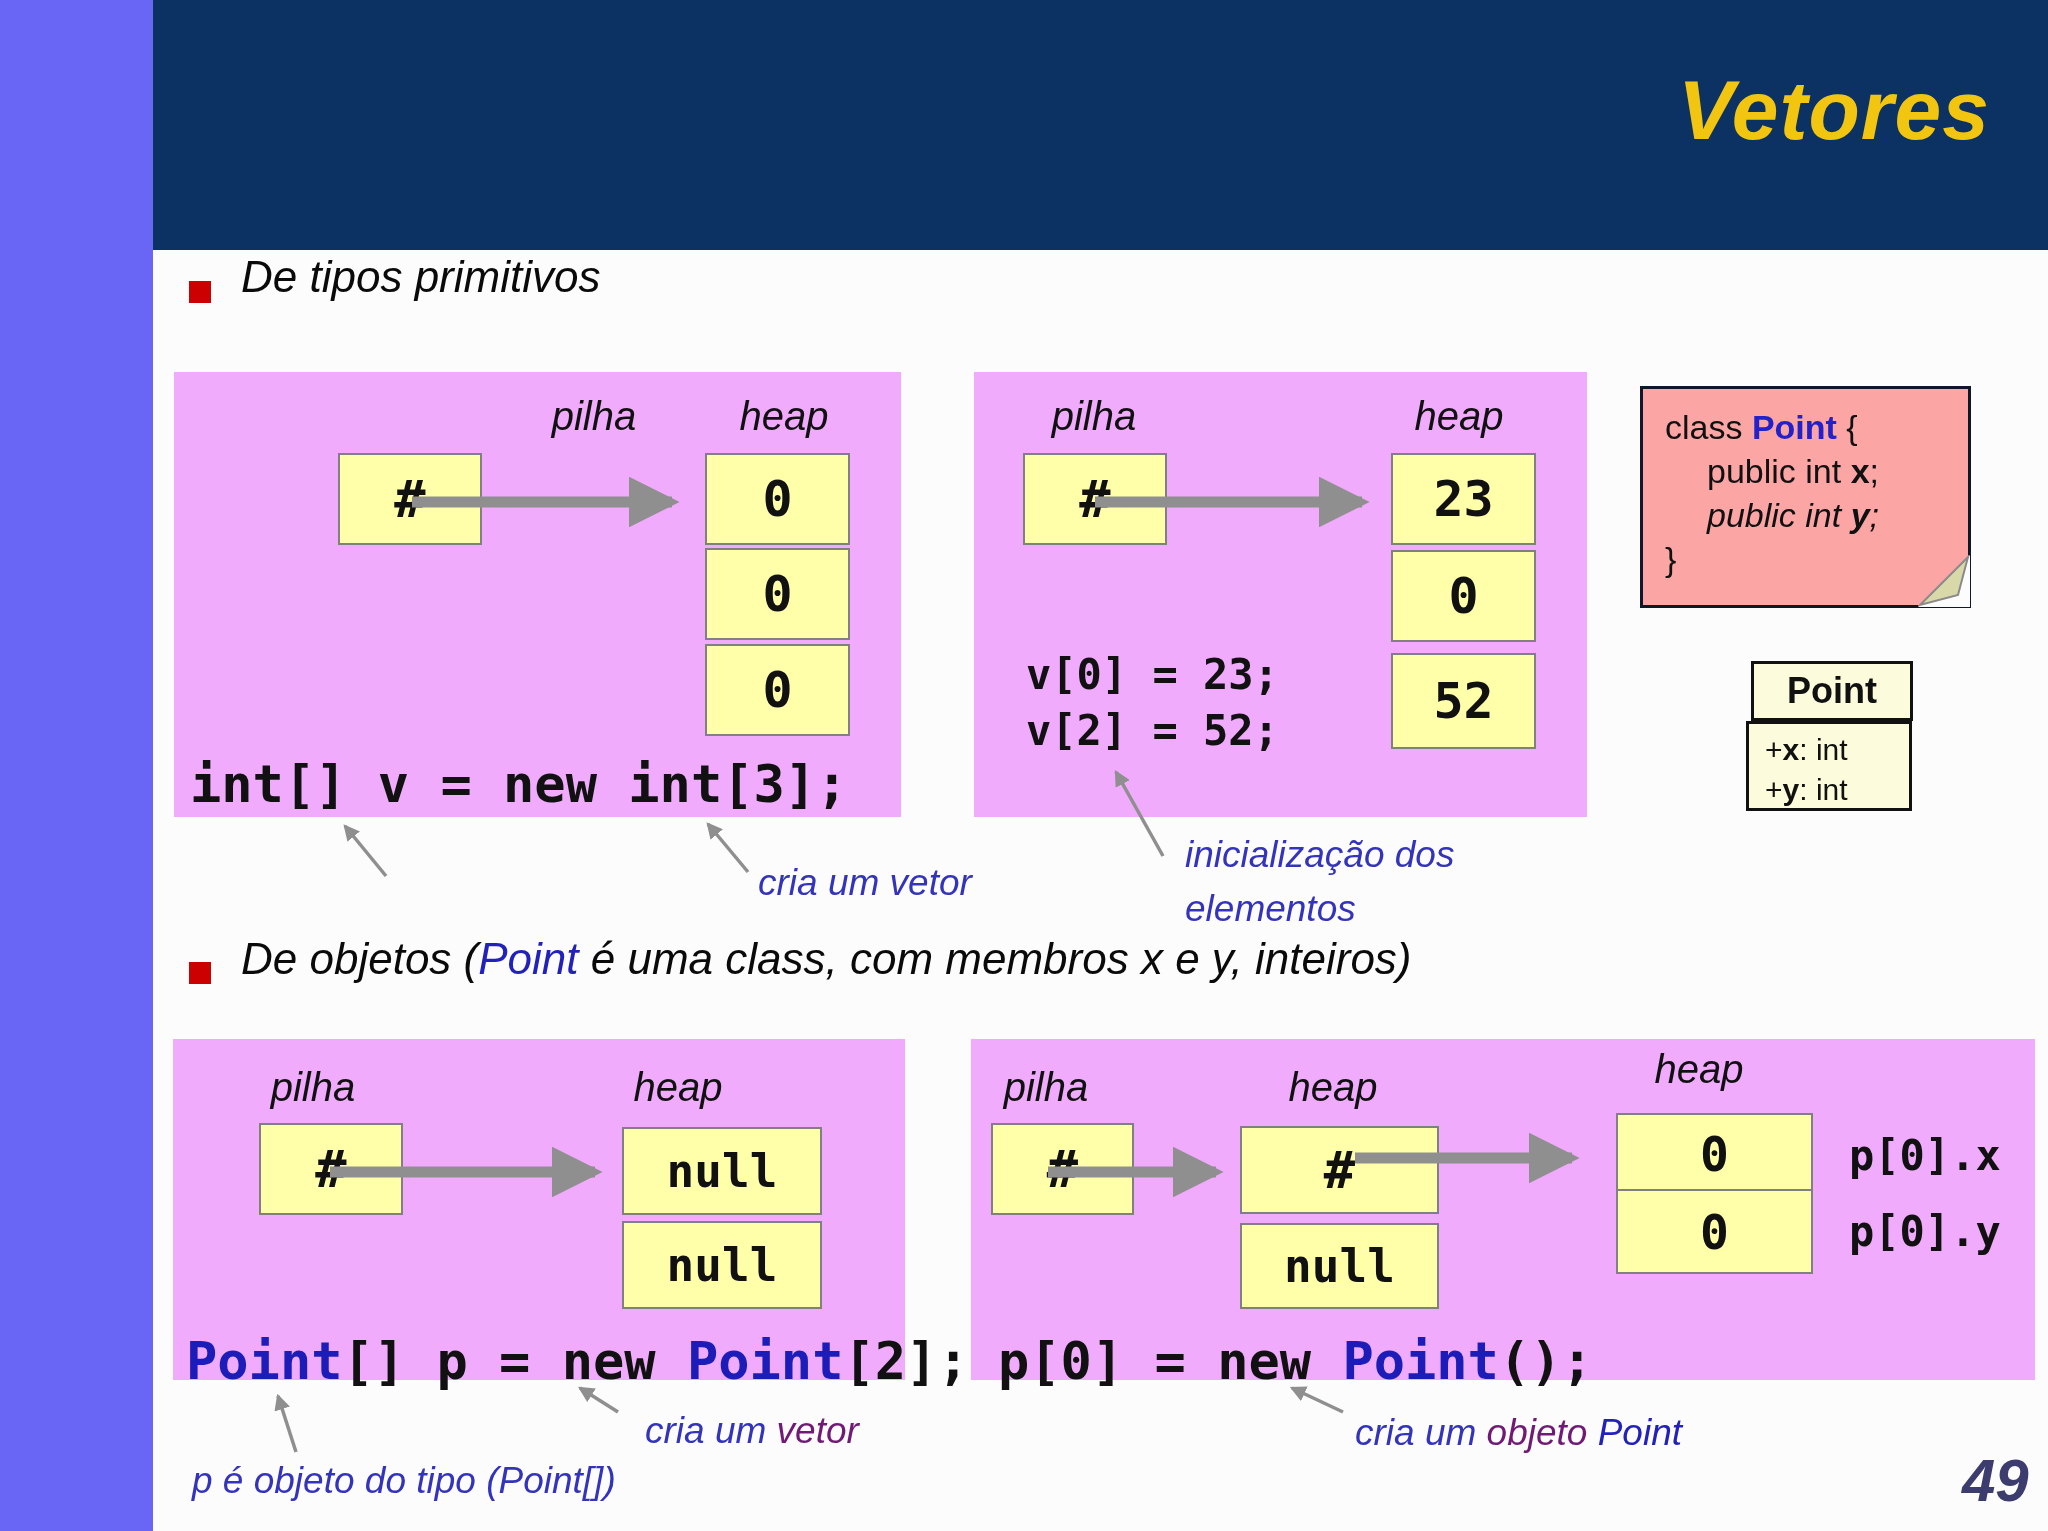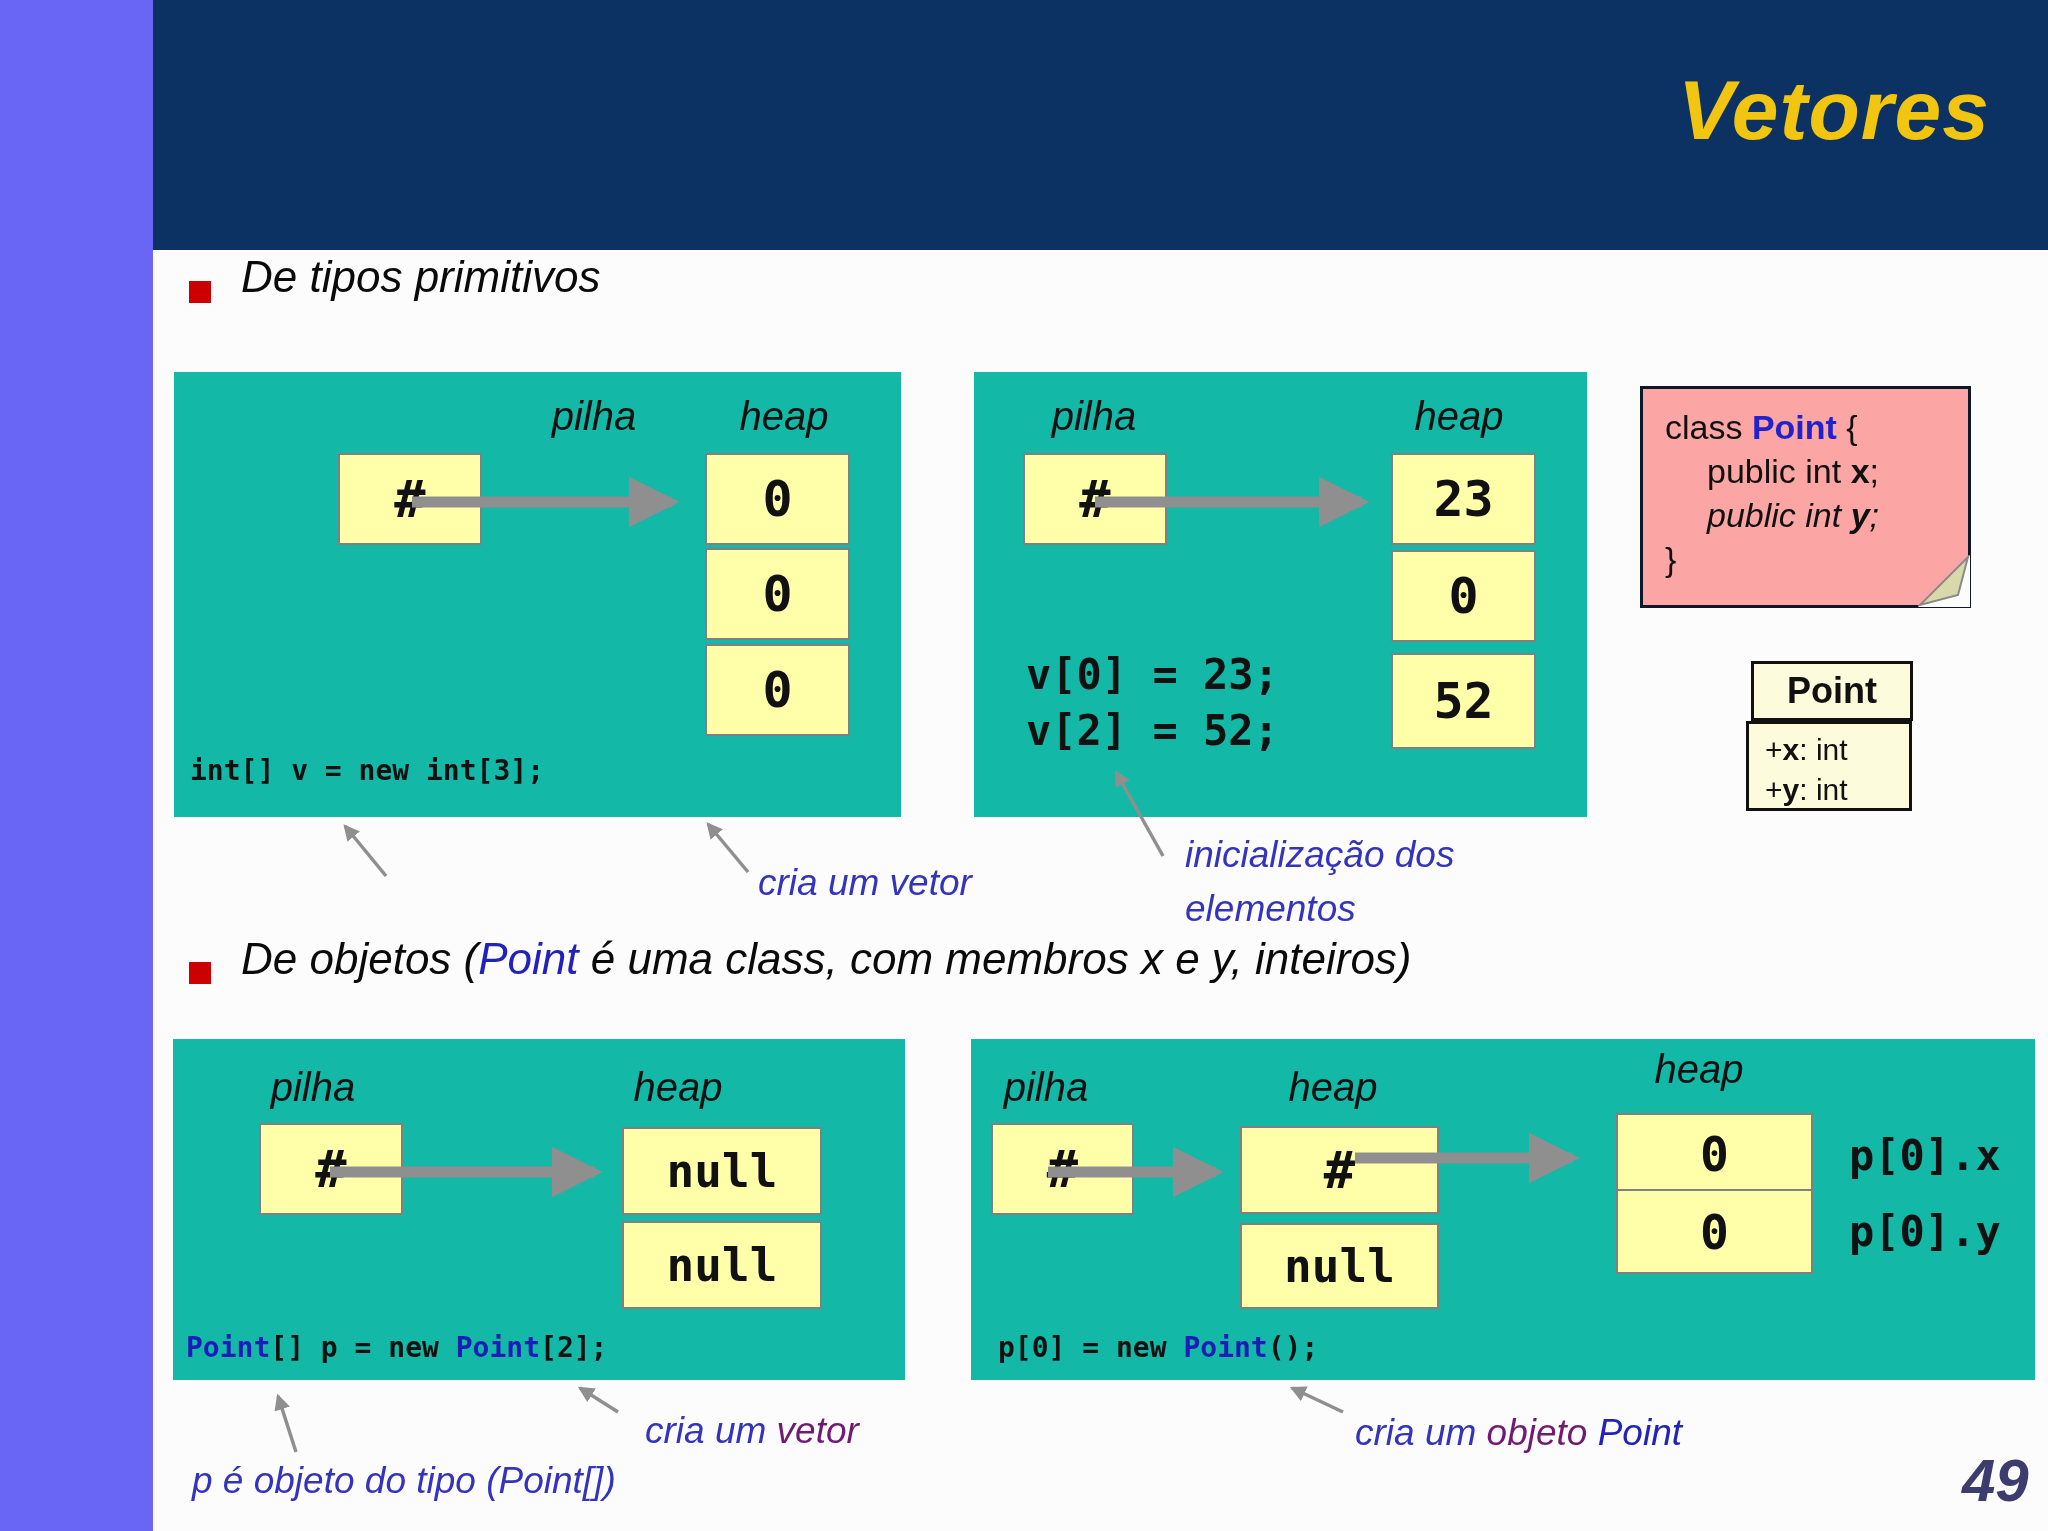--- a/index.html
+++ b/index.html
@@ -9,25 +9,25 @@
   
   .sidebar{left:0;top:0;width:153px;height:1531px;background:#6966f6;}
   .header{left:153px;top:0;width:1895px;height:250px;background:#0c3264;}
   .title{right:58px;top:62px;font-size:84px;font-style:italic;font-weight:bold;color:#f2c511;letter-spacing:1px;}
   
   .bullet-sq{width:22px;height:22px;background:#cc0000;}
   .bullet-txt{font-size:44px;font-style:italic;color:#0a0a0a;white-space:nowrap;}
   .blue{color:#2222bb;}
   .red{color:#701a75;}
   
-  .panel{background:#14b8a6;}
+  .panel{background:#f0abfc;}
   .memlbl{font-size:40px;font-style:italic;color:#111;text-align:center;}
   .cell{background:#ffffaa;border:2px solid #808080;display:flex;align-items:center;justify-content:center;
         font-family:"DejaVu Sans Mono",monospace;font-weight:bold;color:#111;}
-  .code{font-family:"DejaVu Sans Mono",monospace;font-weight:bold;font-size:28px;color:#111;white-space:nowrap;}
+  .code{font-family:"DejaVu Sans Mono",monospace;font-weight:bold;font-size:52px;color:#111;white-space:nowrap;}
   .code .kw{color:#1c1cb8;}
   
   .note{background:#fca5a5;border:3px solid #0f172a;font-size:34px;line-height:44px;color:#111;}
   .note .cls{color:#2222cc;font-weight:bold;}
   .note b{font-weight:bold;}
   
   .umlbox{background:#fcfcdc;border:3px solid #111;display:flex;align-items:center;justify-content:center;}
   .uml-name{font-size:36px;font-weight:bold;color:#111;}
   .uml-attrs{background:#fcfcdc;border:3px solid #111;font-size:30px;line-height:40px;color:#111;padding:6px 0 0 16px;}
   

